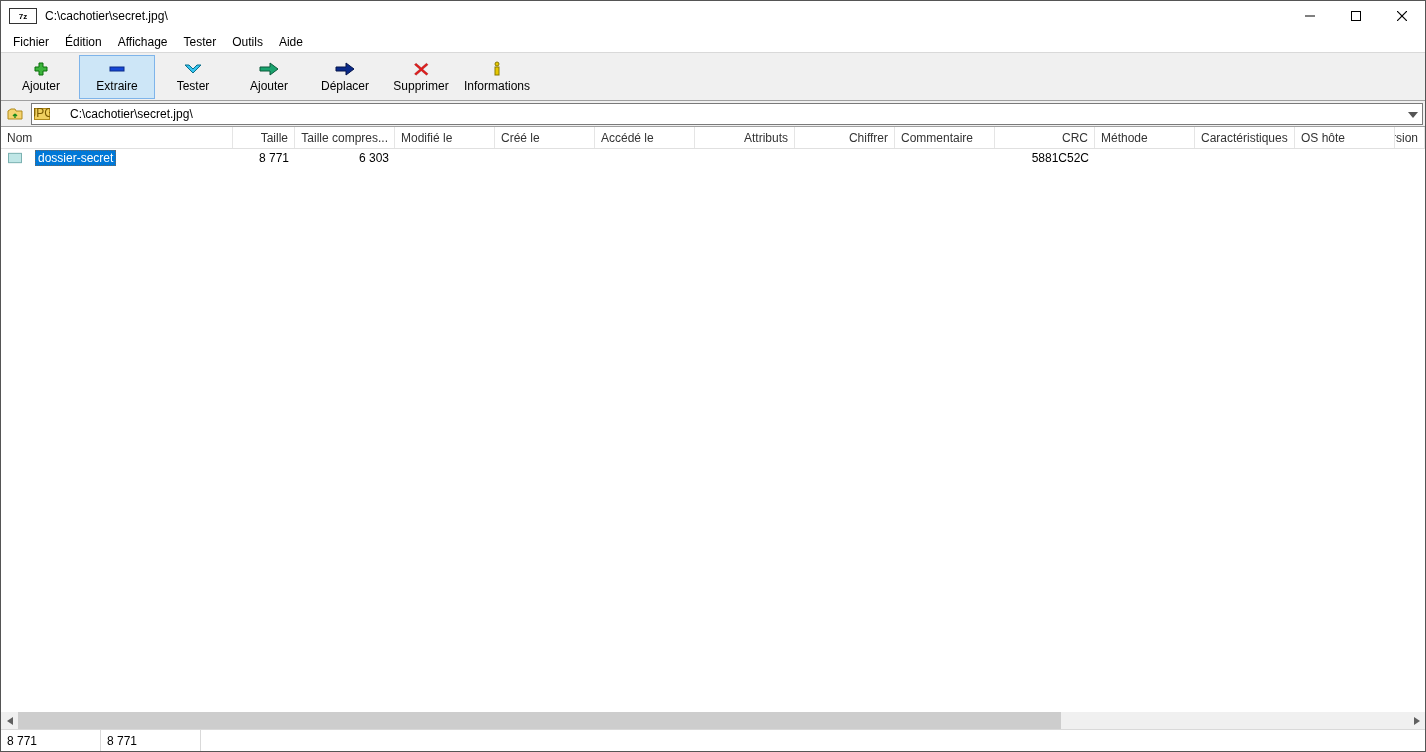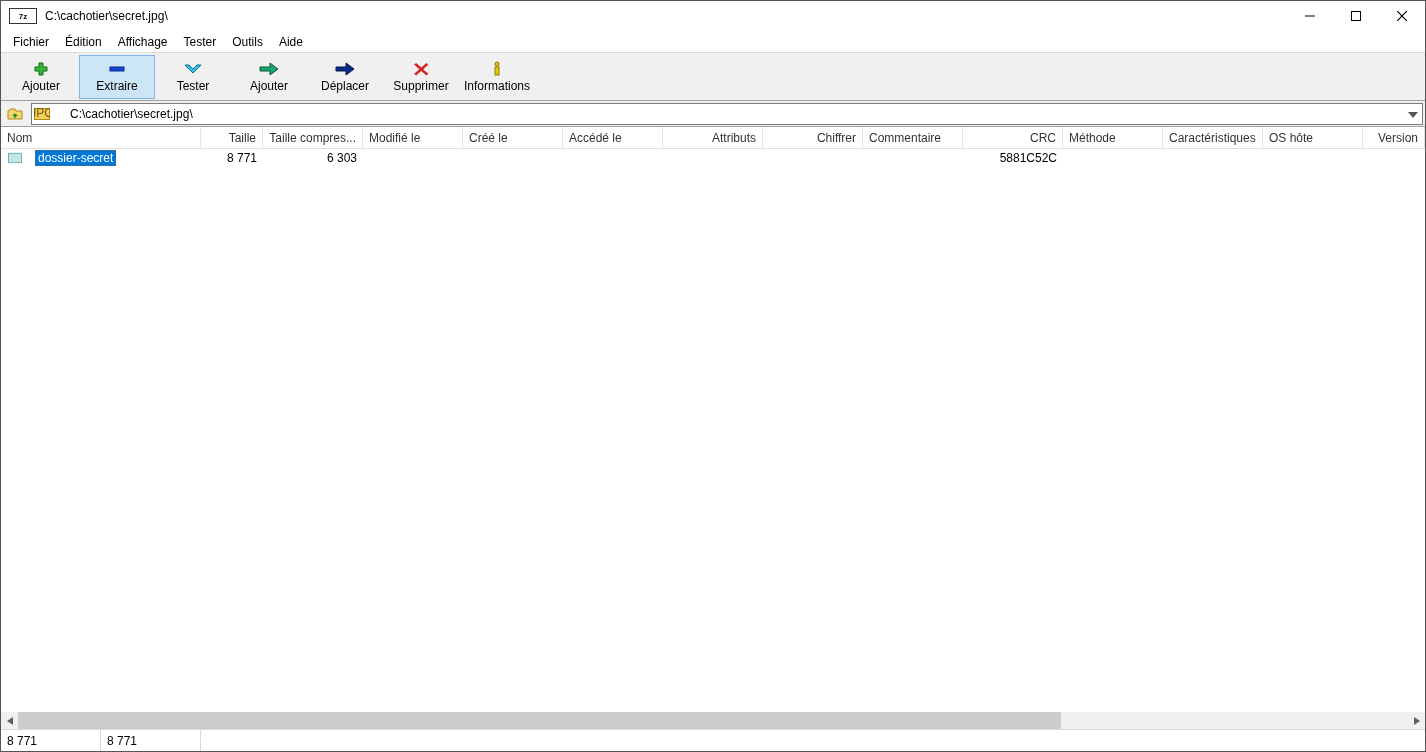--- a/index.html
+++ b/index.html
@@ -51,21 +51,21 @@
 .hscroll { height: 17px; background: #f0f0f0; display: flex; align-items: center; }
 .hscroll .arrow { width: 17px; height: 17px; display:flex; align-items:center; justify-content:center; background:#f0f0f0; }
 .hscroll .track { flex: 1; height: 17px; background: #f0f0f0; position: relative; }
 .hscroll .thumb { position:absolute; left:0; top:0; height:17px; width: 75%; background:#cdcdcd; }
 
 
 .statusbar { height: 22px; display: flex; align-items: center; border-top: 1px solid #d9d9d9; background: #fff; }
 .status-cell { border-right: 1px solid #d9d9d9; height: 100%; display:flex; align-items:center; padding: 0 6px; }
 
 
-.c-nom { width: 200px; }
+.c-nom { width: 232px; }
 .c-taille { width: 62px; }
 .c-comp { width: 100px; }
 .c-mod { width: 100px; }
 .c-cree { width: 100px; }
 .c-acc { width: 100px; }
 .c-attr { width: 100px; text-align: center; }
 .c-chif { width: 100px; }
 .c-comm { width: 100px; }
 .c-crc { width: 100px; }
 .c-meth { width: 100px; }

